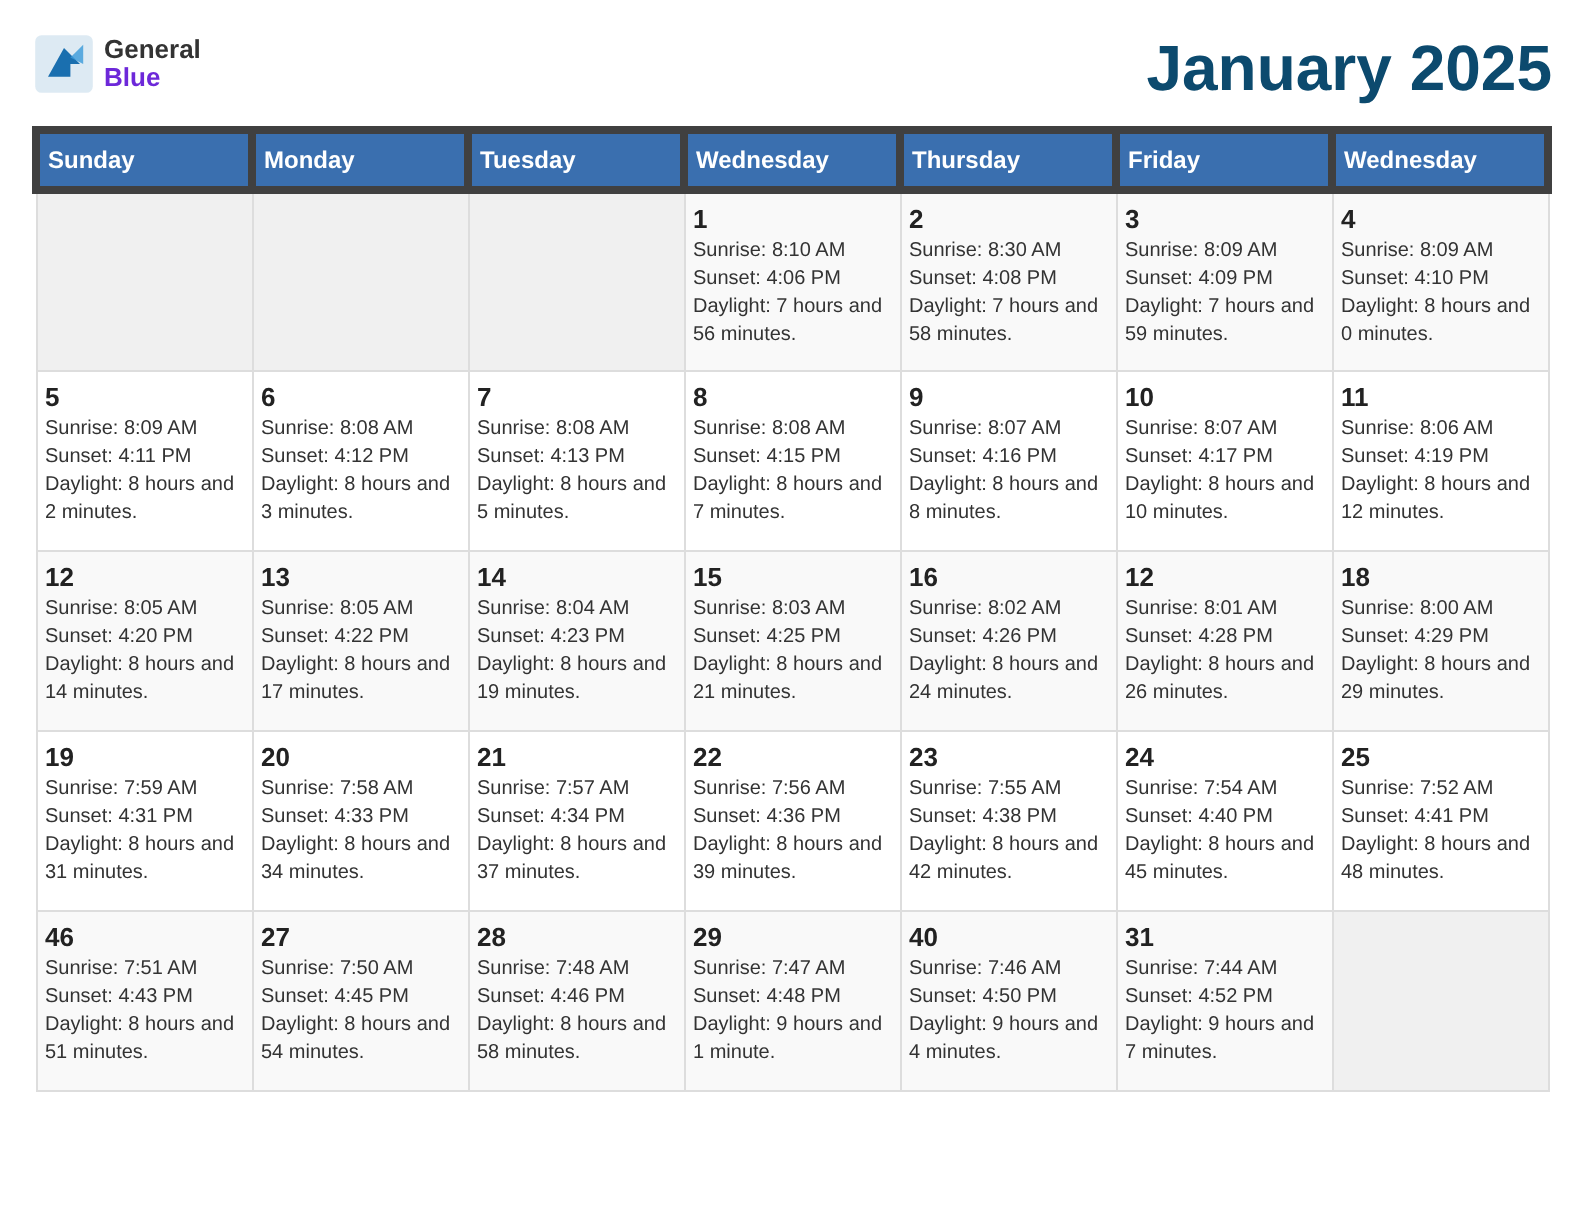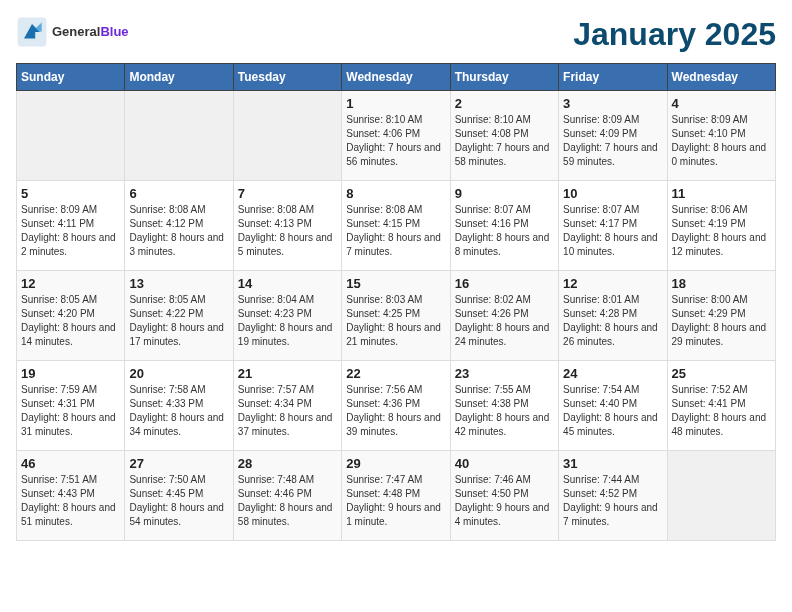--- a/index.html
+++ b/index.html
@@ -16,21 +16,21 @@
       align-items: flex-start;
       margin-bottom: 10px;
     }
     .logo {
       display: flex;
       align-items: center;
       gap: 4px;
     }
     .logo-text {
       display: flex;
-      flex-direction: row;
+      flex-direction: column;
       font-size: 13px;
       font-weight: bold;
       line-height: 1.1;
     }
     .logo-text .general { color: #333; }
     .logo-text .blue { color: #6d28d9; }
     .logo-icon {
       width: 32px;
       height: 32px;
     }
@@ -51,21 +51,21 @@
       border-collapse: collapse;
       table-layout: fixed;
     }
     thead tr th {
       background-color: #3a6faf;
       color: #fff;
       font-size: 12px;
       font-weight: bold;
       padding: 6px 4px;
       text-align: left;
-      border: 1px solid #404040;
+      border: 4px solid #404040;
     }
     tbody tr td {
       vertical-align: top;
       font-size: 10.5px;
       color: #333;
       padding: 5px 4px;
       border: 1px solid #ddd;
       height: 90px;
       background: #fff;
     }
@@ -126,21 +126,21 @@
         <td class="empty-cell"></td>
         <td class="empty-cell"></td>
         <td>
           <span class="day-num">1</span>
           <div class="day-info">Sunrise: 8:10 AM
 Sunset: 4:06 PM
 Daylight: 7 hours and 56 minutes.</div>
         </td>
         <td>
           <span class="day-num">2</span>
-          <div class="day-info">Sunrise: 8:10 AM
+          <div class="day-info">Sunrise: 8:30 AM
 Sunset: 4:08 PM
 Daylight: 7 hours and 58 minutes.</div>
         </td>
         <td>
           <span class="day-num">3</span>
           <div class="day-info">Sunrise: 8:09 AM
 Sunset: 4:09 PM
 Daylight: 7 hours and 59 minutes.</div>
         </td>
         <td>

